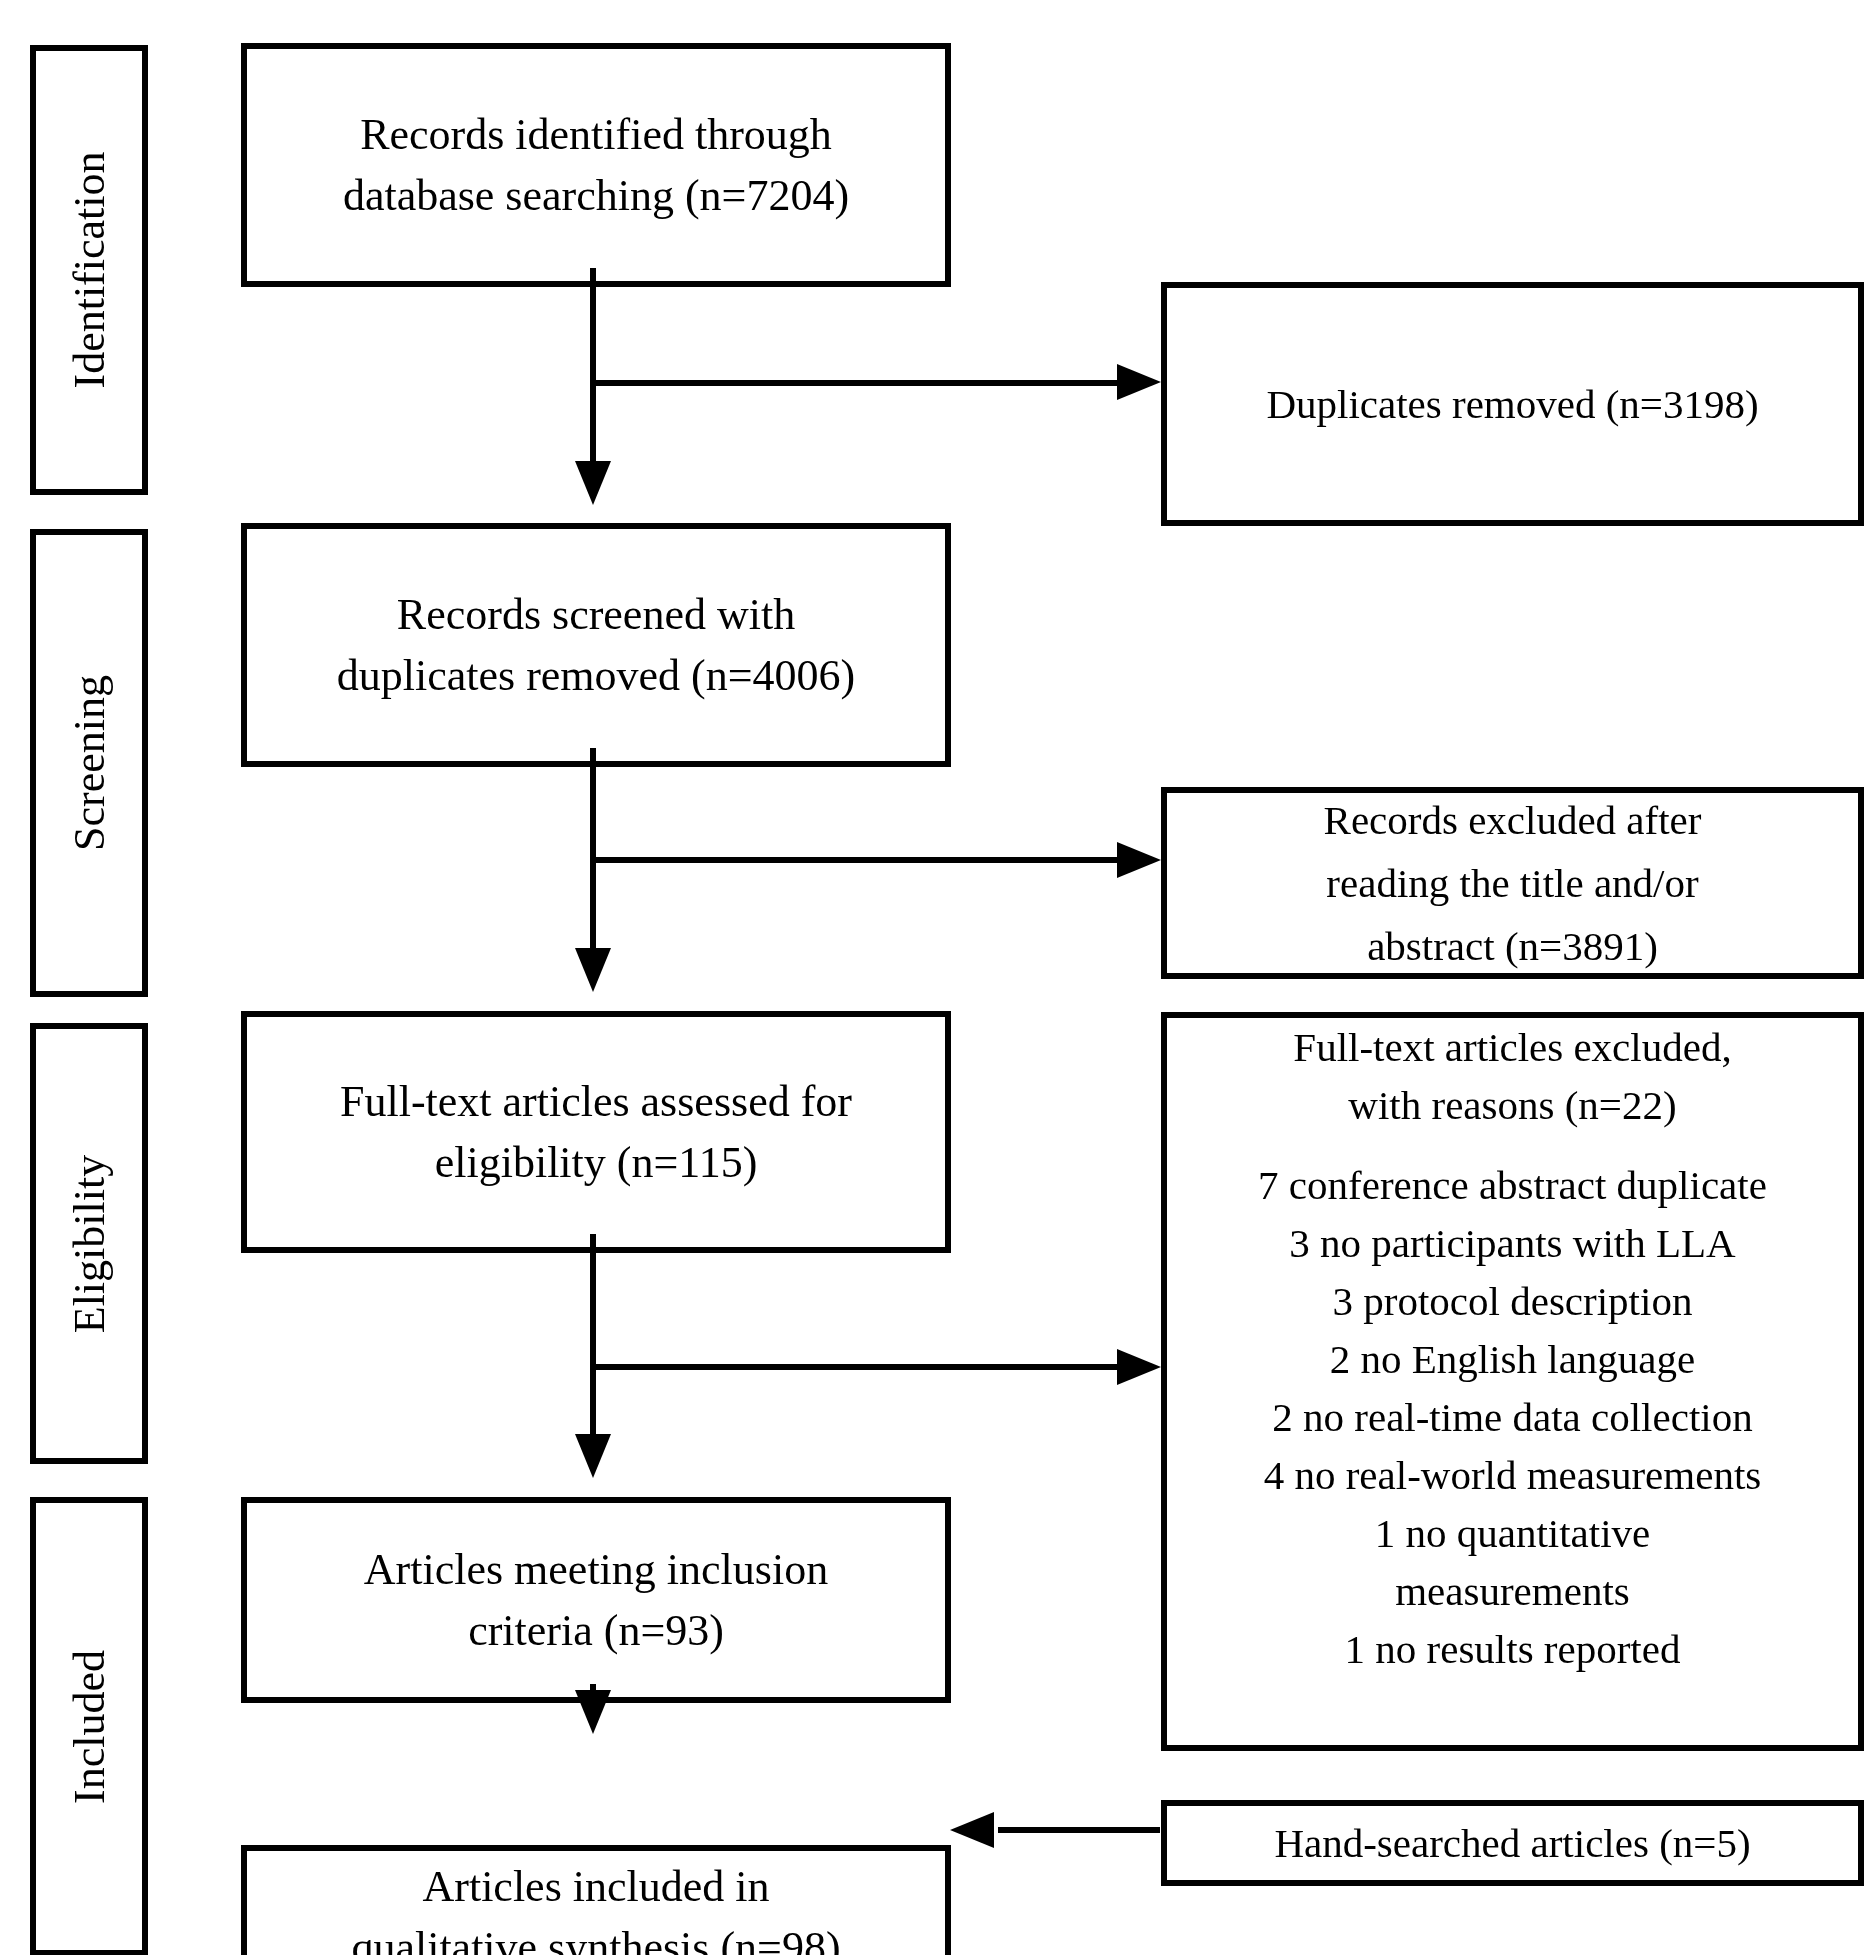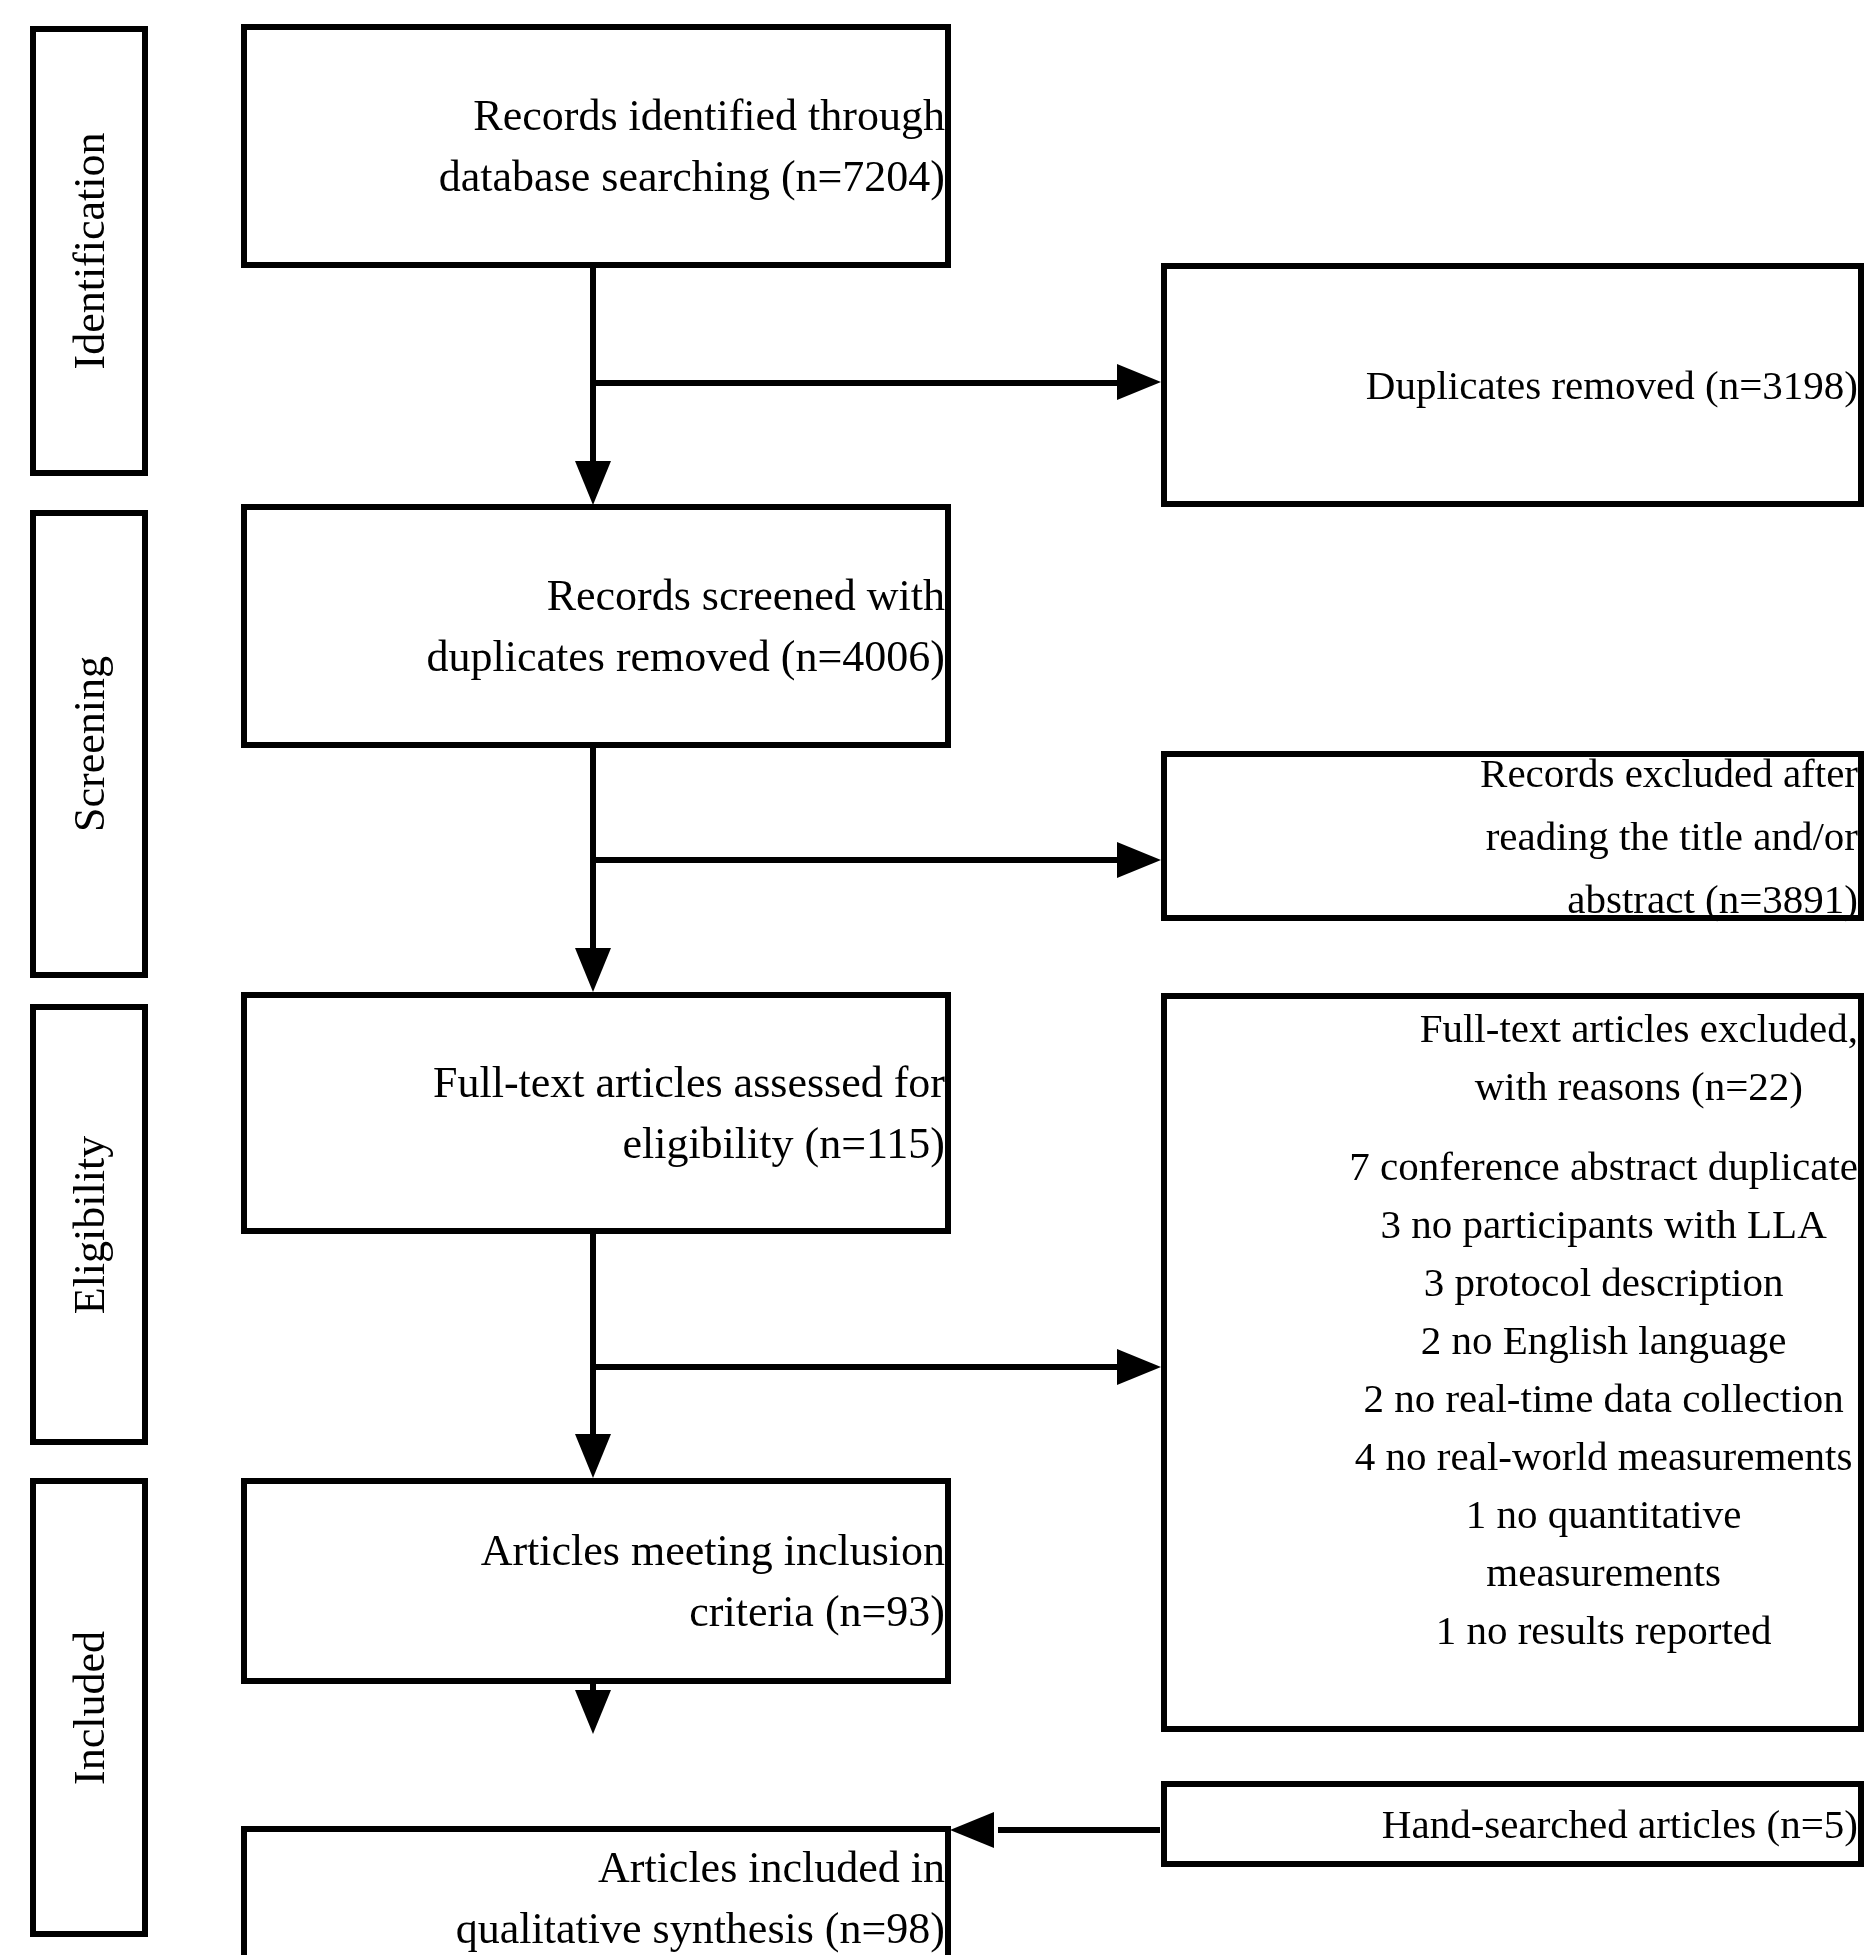--- a/index.html
+++ b/index.html
@@ -16,23 +16,24 @@
     color: #000000;
     overflow: hidden;
   }
   .box {
     position: absolute;
     border: 6.9px solid #000000;
     background: #ffffff;
     box-sizing: border-box;
     display: flex;
     flex-direction: column;
-    align-items: flex-end;
+    align-items: center;
     justify-content: center;
     text-align: center;
+    margin-top: 19px;
   }
   .flow-box {
     left: 241px;
     width: 710px;
     font-size: 44px;
     line-height: 61px;
   }
   .side-box {
     left: 1161px;
     width: 703px;
@@ -120,21 +121,21 @@
     <div class="tl">criteria (n=93)</div>
   </div>
   <div class="box flow-box" style="top:1826px; height:143px;">
     <div class="tl">Articles included in</div>
     <div class="tl">qualitative synthesis (n=98)</div>
   </div>
 
   <div class="box side-box" style="top:263px; height:244px;">
     <div class="tl">Duplicates removed (n=3198)</div>
   </div>
-  <div class="box side-box" style="top:751px; height:170px; line-height:63px;">
+  <div class="box side-box" style="top:768px; height:192px; line-height:63px;">
     <div class="tl">Records excluded after</div>
     <div class="tl">reading the title and/or</div>
     <div class="tl">abstract (n=3891)</div>
   </div>
   <div class="box side-box reasons-box" style="top:993px; height:739px;">
     <div>
       <div class="tl">Full-text articles excluded,</div>
       <div class="tl">with reasons (n=22)</div>
     </div>
     <div class="reasons-list">

